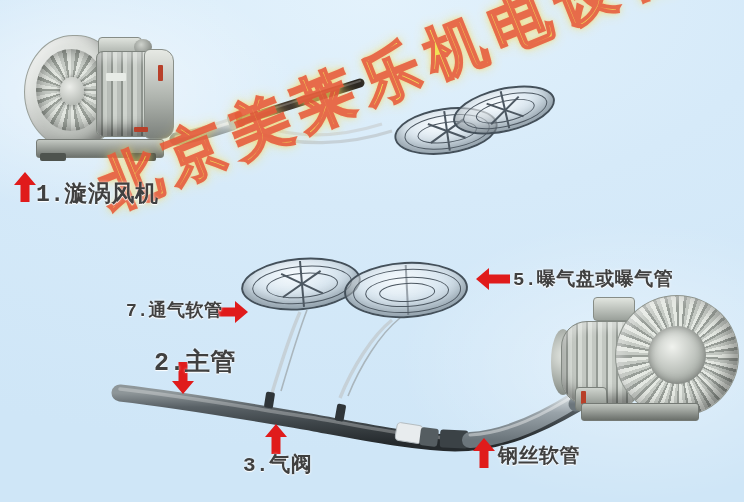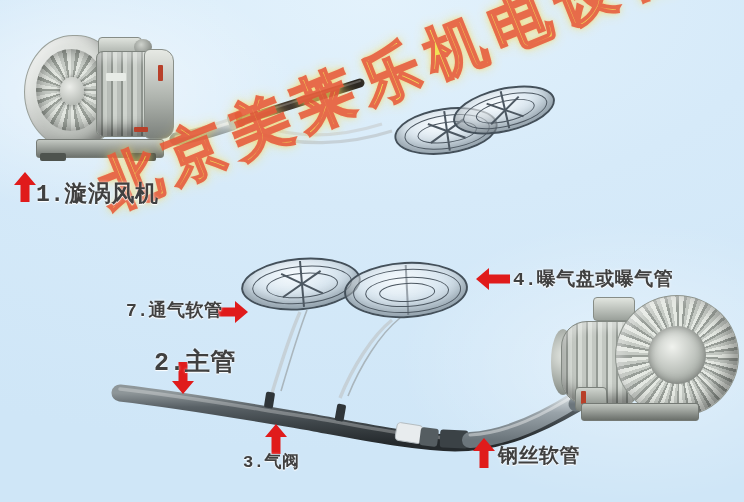--- a/index.html
+++ b/index.html
@@ -156,21 +156,21 @@
     color:#404040;
     font-size:20px;
     font-weight:700;
     letter-spacing:.5px;
     white-space:nowrap;
     text-shadow:0 1px 0 rgba(255,255,255,.85), 0 0 3px rgba(255,255,255,.9);
     font-family:Liberation Mono, monospace;
   }
   .lab-1{left:36px;top:178px;font-size:23px;}
   .lab-2{left:154px;top:345px;font-size:25px;}
-  .lab-3{left:243px;top:450px;font-size:17px;}
+  .lab-3{left:243px;top:450px;font-size:21px;}
   .lab-4{left:126px;top:298px;font-size:18px;}
   .lab-5{left:513px;top:266px;font-size:19px;}
   .lab-6{left:498px;top:442px;font-size:20px;}
 
   
   .watermark{
     position:absolute;
     left:118px;top:148px;
     transform:rotate(-22deg);
     transform-origin:0 100%;
@@ -356,16 +356,16 @@
   <div class="arrow" style="left:473px;top:438px;">
     <svg width="22" height="30" viewBox="0 0 22 30" aria-hidden="true">
       <path d="M11 0 L22 13 L15.5 13 L15.5 30 L6.5 30 L6.5 13 L0 13 Z" fill="#e01b1b"></path>
     </svg>
   </div>
 
   <div class="lab lab-1">1.漩涡风机</div>
   <div class="lab lab-2">2.主管</div>
   <div class="lab lab-3">3.气阀</div>
   <div class="lab lab-4">7.通气软管</div>
-  <div class="lab lab-5">4.曝气盘或曝气管</div>
+  <div class="lab lab-5">5.曝气盘或曝气管</div>
   <div class="lab lab-6">钢丝软管</div>
 
 </div>
 
 </body></html>

